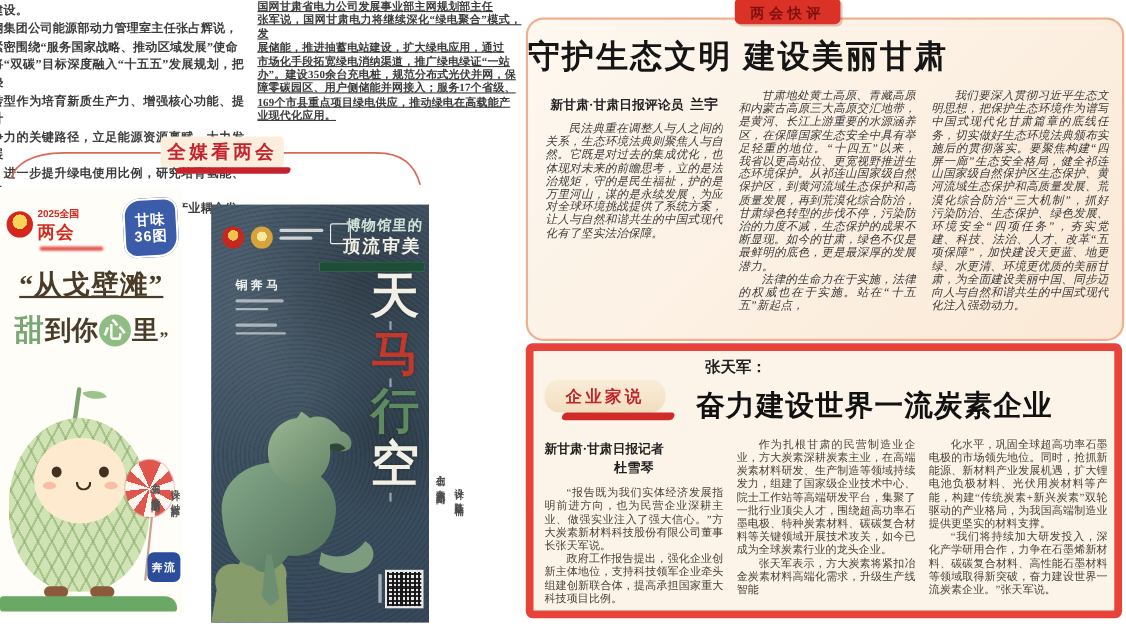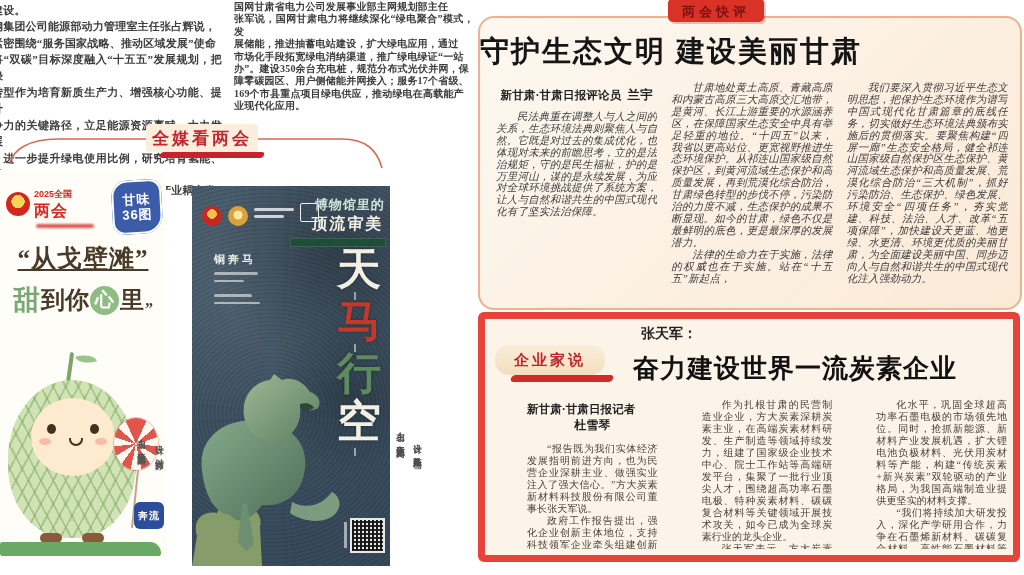--- a/index.html
+++ b/index.html
@@ -5,21 +5,21 @@
   html,body{margin:0;padding:0;background:#fff;}
   #canvas{position:relative;width:1024px;height:575px;overflow:hidden;background:#fff;
           font-family:"Liberation Serif",serif;color:#333;}
   .abs{position:absolute;}
   .pre{white-space:pre-line;}
 
   
   .news-col1{left:-8px;top:2px;width:230px;font:600 11px/16.4px "Liberation Serif",serif;
              color:#3c3c3c;letter-spacing:.2px;text-align:justify;}
   .news-col2{left:234px;top:1px;width:240px;font:600 10px/12.4px "Liberation Serif",serif;
-             color:#3c3c3c;letter-spacing:.2px;text-align:justify;}
+             color:#3c3c3c;letter-spacing:.2px;text-align:justify;text-decoration:underline;}
 
   
   .curve-svg{left:0;top:126px;width:400px;height:46px;}
   .media-banner{left:146px;top:124px;width:112px;height:28px;background:#fbeedd;
         border-radius:4px;display:flex;align-items:center;justify-content:center;z-index:3;}
   .media-banner .txt{font:800 17px "Liberation Serif",serif;color:#c5232d;letter-spacing:3px;}
   .media-banner:after{content:"";position:absolute;left:14px;bottom:-6px;width:104px;height:6px;
         background:#c5232d;border-radius:3px;transform:skewX(-18deg);}
 
   
@@ -130,21 +130,21 @@
         background:linear-gradient(#f9edd9,#f2debe);border-radius:14px;
         display:flex;align-items:center;justify-content:center;}
   .ent-label span{font:900 15px "Liberation Serif",serif;color:#c0252b;letter-spacing:3px;}
   .ent-label:after{content:"";position:absolute;left:16px;bottom:-7px;width:102px;height:7px;
         background:#cf2b28;border-radius:4px;transform:skewX(-20deg);}
   .ent-kicker{position:absolute;left:156px;top:6px;font:700 14px "Liberation Sans",sans-serif;color:#222;}
   .ent-headline{position:absolute;left:130px;top:32px;width:360px;text-align:center;
         font:900 26px "Liberation Sans",sans-serif;color:#111;letter-spacing:1px;}
   .e-cols{position:absolute;left:10px;top:80px;right:6px;bottom:6px;display:flex;gap:12px;overflow:hidden;}
   .e-col{flex:1;font:400 10px/12px "Liberation Serif",serif;color:#4a4038;
-        text-align:justify;letter-spacing:.1px;overflow:hidden;margin-left:32px;}
+        text-align:justify;letter-spacing:.1px;overflow:hidden;}
   .e-col p{margin:0;text-indent:2em;}
   .e-byline{font:700 11.5px/16px "Liberation Serif",serif;color:#222;margin:2px 0 10px;}
   .e-byline .nm{display:block;text-align:center;font-size:12px;}
 </style>
 </head>
 <body>
 
 <div id="canvas">
 
   <div class="abs news-col1 pre">建设。

